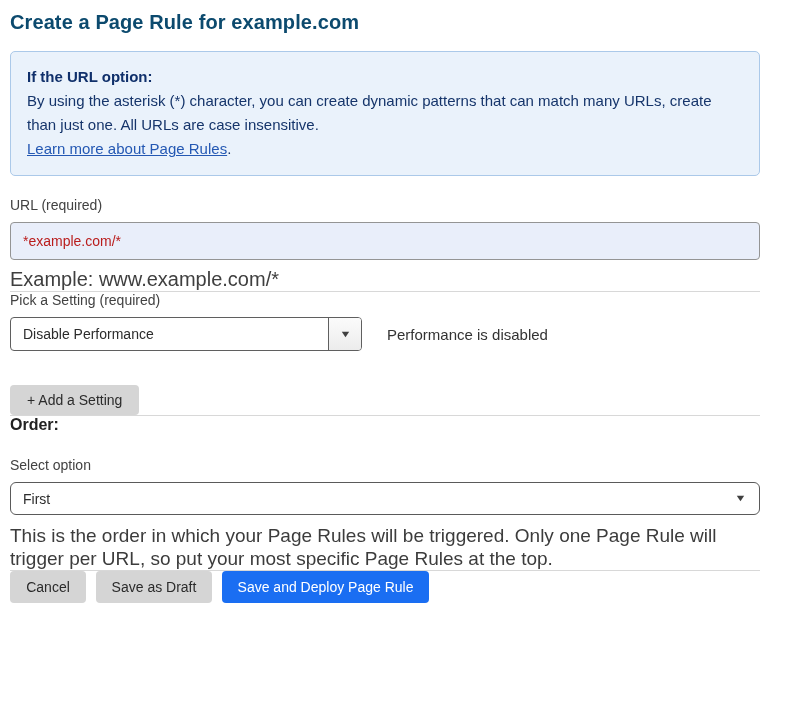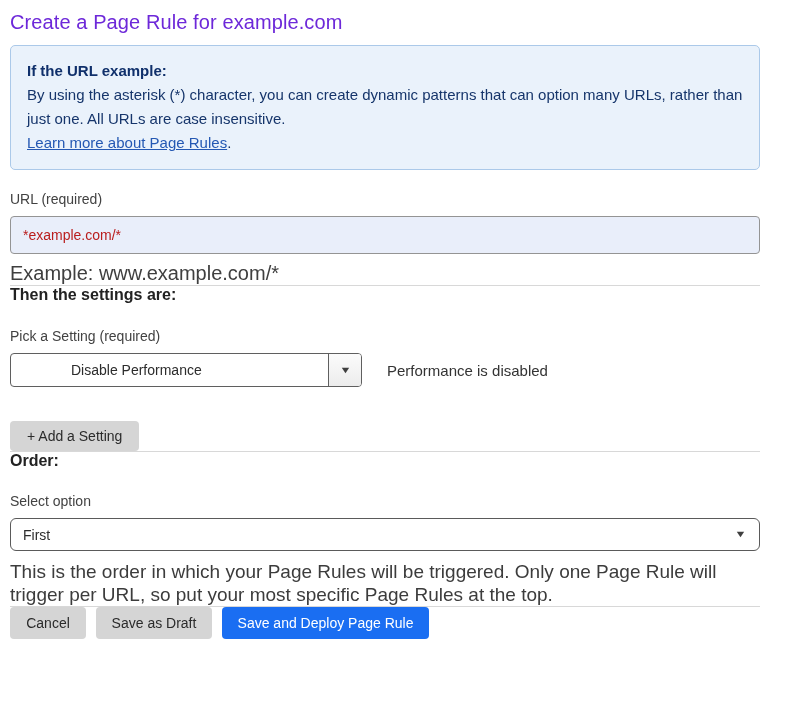--- a/index.html
+++ b/index.html
@@ -6,22 +6,22 @@
   html, body {
     width: 790px; height: 714px;
     background: #ffffff;
     font-family: "Liberation Sans", sans-serif;
     color: #313131;
     overflow: hidden;
   }
   .page { padding: 11px 30px 0 10px; width: 790px; }
 
   h1.page-title {
-    font-size: 20px; font-weight: 400; color: #6d28d9;
-    letter-spacing: .1px; margin-bottom: 11px;
+    font-size: 20px; font-weight: 700; color: #0c4a6e;
+    letter-spacing: .1px; margin-bottom: 17px;
   }
 
   .info-box {
     background: #eaf2fb;
     border: 1px solid #abc9e9;
     border-radius: 5px;
     padding: 13px 16px 14px 16px;
     font-size: 15px; line-height: 24px;
     color: #16356b;
     margin-bottom: 21px;
@@ -66,21 +66,20 @@
 
   .setting-row { display: flex; align-items: center; margin-bottom: 34px; }
   .setting-select {
     width: 352px; height: 34px;
     background: #ffffff;
     border: 1px solid #5f5f5f;
     border-radius: 4px;
     display: flex; align-items: stretch;
     cursor: pointer;
     overflow: hidden;
-    padding-left: 48px;
   }
   .setting-select .select-value {
     flex: 1; display: flex; align-items: center;
     padding-left: 12px; font-size: 14px; color: #2c2c2c;
   }
   .setting-select .select-arrow-btn {
     width: 33px;
     border-left: 1px solid #5f5f5f;
     background: linear-gradient(#fbfbfb, #ececec);
     display: flex; align-items: center; justify-content: center;
@@ -128,32 +127,31 @@
   }
 </style>
 </head>
 <body>
 
 <div class="page">
 
   <h1 class="page-title">Create a Page Rule for example.com</h1>
 
   <div class="info-box">
-    <div class="info-heading">If the URL example:</div>
-    <div class="info-body">By using the asterisk (*) character, you can create dynamic patterns that can option many URLs, rather than just one. All URLs are case insensitive.</div>
+    <div class="info-heading">If the URL option:</div>
+    <div class="info-body">By using the asterisk (*) character, you can create dynamic patterns that can match many URLs, create than just one. All URLs are case insensitive.</div>
     <div><a class="info-link">Learn more about Page Rules</a><span>.</span></div>
   </div>
 
   <label class="field-label">URL (required)</label>
   <input class="url-input" type="text" value="*example.com/*" style="">
   <div class="field-hint">Example: www.example.com/*</div>
 
   <hr class="divider divider-1">
 
-  <h2 class="section-heading">Then the settings are:</h2>
 
   <label class="field-label">Pick a Setting (required)</label>
   <div class="setting-row">
     <div class="setting-select">
       <span class="select-value">Disable Performance</span>
       <span class="select-arrow-btn">
         <span class="caret">▼</span>
       </span>
     </div>
     <span class="setting-status">Performance is disabled</span>

